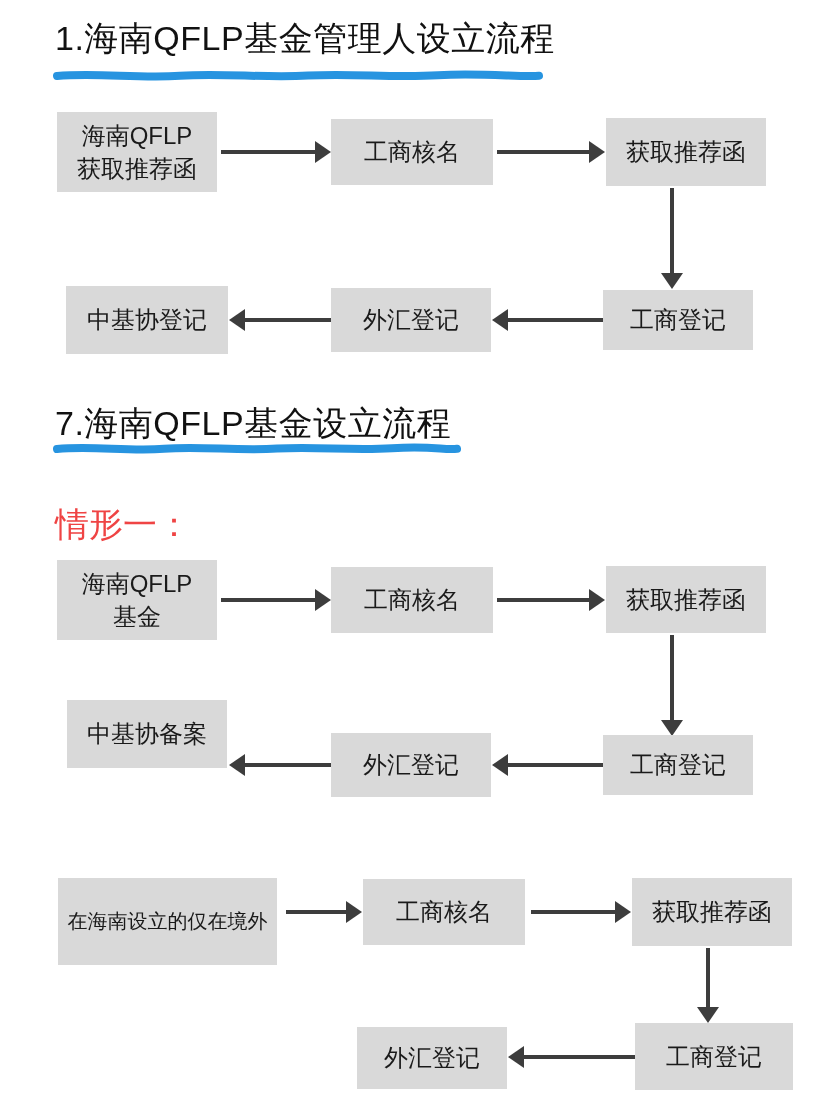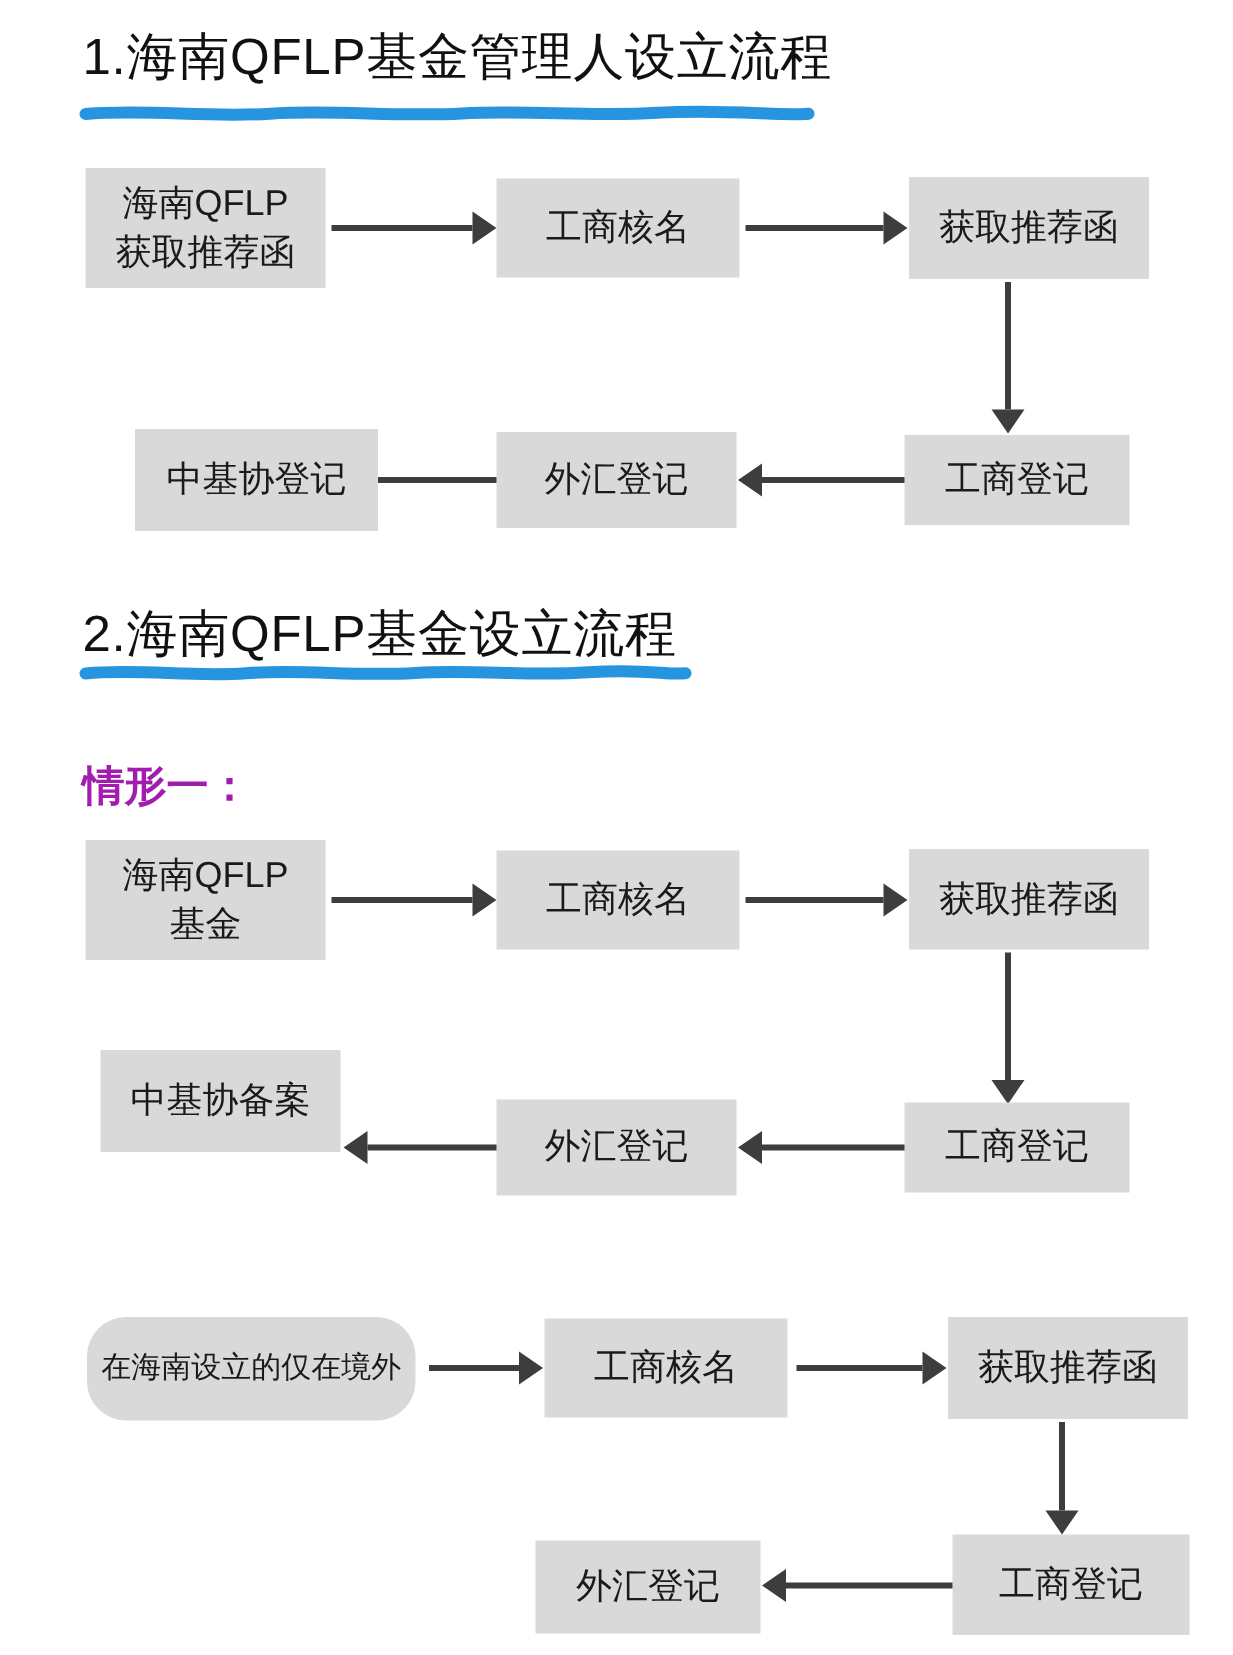--- a/index.html
+++ b/index.html
@@ -17,25 +17,25 @@
     font-size: 34px;
     line-height: 42px;
     font-weight: 500;
     letter-spacing: 0.5px;
     white-space: nowrap;
     color: #111111;
   }
   .underline { position: absolute; }
   .case-label {
     position: absolute;
-    font-size: 28px;
+    font-size: 34px;
     line-height: 34px;
-    font-weight: 700;
+    font-weight: 400;
     white-space: nowrap;
-    color: #a21caf;
+    color: #ef4444;
   }
   .node {
     position: absolute;
     background: #d9d9d9;
     display: flex;
     flex-direction: column;
     align-items: center;
     justify-content: center;
     text-align: center;
     font-size: 24px;
@@ -92,26 +92,26 @@
   <div class="arrow-v" style="left:670px; top:188px; height:85px;"></div>
 
   <div class="node" style="left:603px; top:290px; width:150px; height:60px;">
     <span>工商登记</span>
   </div>
   <div class="arrow-h to-left" style="left:508px; top:318px; width:95px;"></div>
   <div class="node" style="left:331px; top:288px; width:160px; height:64px;">
     <span>外汇登记</span>
   </div>
   <div class="arrow-h to-left" style="left:245px; top:318px; width:86px;"></div>
-  <div class="node" style="left:66px; top:286px; width:162px; height:68px;margin-left:24px;">
+  <div class="node" style="left:66px; top:286px; width:162px; height:68px;">
     <span>中基协登记</span>
   </div>
 
   <div class="title" style="left:55px; top:402px;">
-    <span>2.海南QFLP基金设立流程</span>
+    <span>7.海南QFLP基金设立流程</span>
   </div>
   <svg class="underline" style="left:52px; top:442px;" width="410" height="14" viewBox="0 0 410 14">
     <path d="M5 7 C 40 3.5, 75 9.5, 112 6.8 S 185 9, 225 6.6 S 300 9, 340 6.2 S 392 8.4, 405 6.8" stroke="#2794e0" stroke-width="8" fill="none" stroke-linecap="round" stroke-linejoin="round"></path>
   </svg>
 
   <div class="case-label" style="left:55px; top:507px;">
     <span>情形一：</span>
   </div>
 
   <div class="node" style="left:57px; top:560px; width:160px; height:80px;">
@@ -135,21 +135,21 @@
   <div class="arrow-h to-left" style="left:508px; top:763px; width:95px;"></div>
   <div class="node" style="left:331px; top:733px; width:160px; height:64px;">
     <span>外汇登记</span>
   </div>
   <div class="arrow-h to-left" style="left:245px; top:763px; width:86px;"></div>
   <div class="node" style="left:67px; top:700px; width:160px; height:68px;">
     <span>中基协备案</span>
   </div>
 
 
-  <div class="node small" style="left:58px; top:878px; width:219px; height:69px;border-radius:26px;">
+  <div class="node small" style="left:58px; top:878px; width:219px; height:87px;">
     <span>在海南设立的仅在境外</span>
   </div>
   <div class="arrow-h to-right" style="left:286px; top:910px; width:60px;"></div>
   <div class="node" style="left:363px; top:879px; width:162px; height:66px;">
     <span>工商核名</span>
   </div>
   <div class="arrow-h to-right" style="left:531px; top:910px; width:84px;"></div>
   <div class="node" style="left:632px; top:878px; width:160px; height:68px;">
     <span>获取推荐函</span>
   </div>

